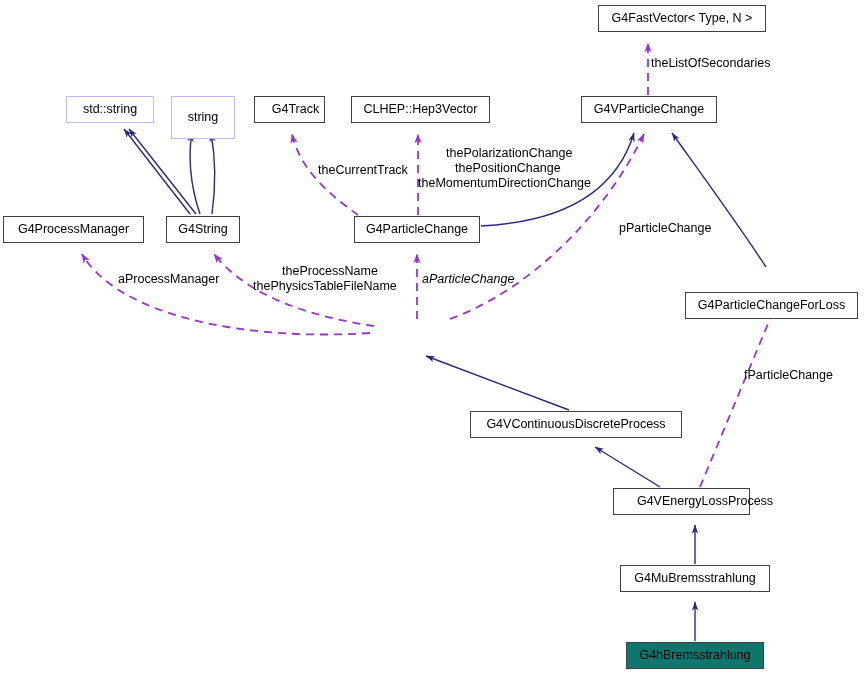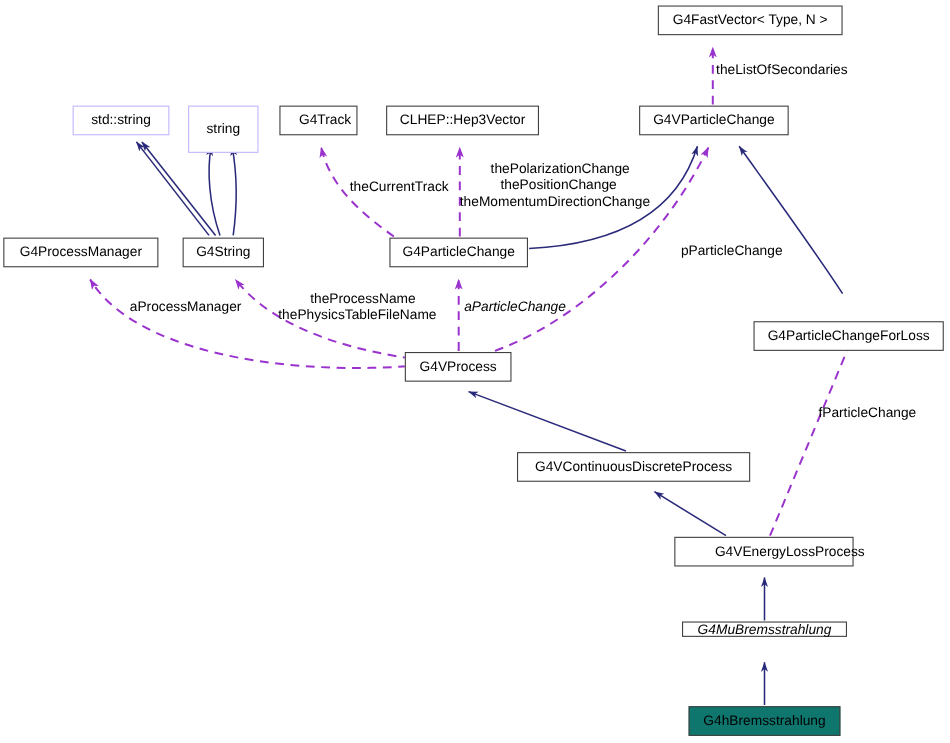--- a/index.html
+++ b/index.html
@@ -125,27 +125,26 @@
   <div class="node" style="left:581px; top:96px; width:136px; height:27px;">G4VParticleChange</div>
 
   <div class="node" style="left:3px; top:216px; width:141px; height:27px;">G4ProcessManager</div>
 
   <div class="node" style="left:166px; top:216px; width:74px; height:27px;">G4String</div>
 
   <div class="node" style="left:354px; top:216px; width:126px; height:27px;">G4ParticleChange</div>
 
   <div class="node" style="left:685px; top:268px; width:173px; height:27px;margin-top:24px;">G4ParticleChangeForLoss</div>
 
-  <div class="node" style="left:368px; top:320px; width:97px; height:27px;">G4VProcess</div>
 
   <div class="node" style="left:470px; top:411px; width:212px; height:27px;">G4VContinuousDiscreteProcess</div>
 
-  <div class="node" style="left:613px; top:488px; width:163px; height:27px;padding-left:47px;">G4VEnergyLossProcess</div>
+  <div class="node" style="left:613px; top:488px; width:137px; height:27px;padding-left:47px;">G4VEnergyLossProcess</div>
 
-  <div class="node" style="left:620px; top:565px; width:150px; height:14px;font-style:italic;">G4MuBremsstrahlung</div>
+  <div class="node" style="left:620px; top:565px; width:150px; height:27px;">G4MuBremsstrahlung</div>
 
   <div class="node highlight" style="left:626px; top:642px; width:138px; height:27px;">G4hBremsstrahlung</div>
 
   <div class="edge-label" style="left:651px; top:56px;">theListOfSecondaries</div>
 
   <div class="edge-label" style="left:318px; top:163px;">theCurrentTrack</div>
 
   <div class="edge-label" style="left:446px; top:146px;">thePolarizationChange</div>
 
   <div class="edge-label" style="left:455px; top:161px;text-align:right;">thePositionChange</div>

